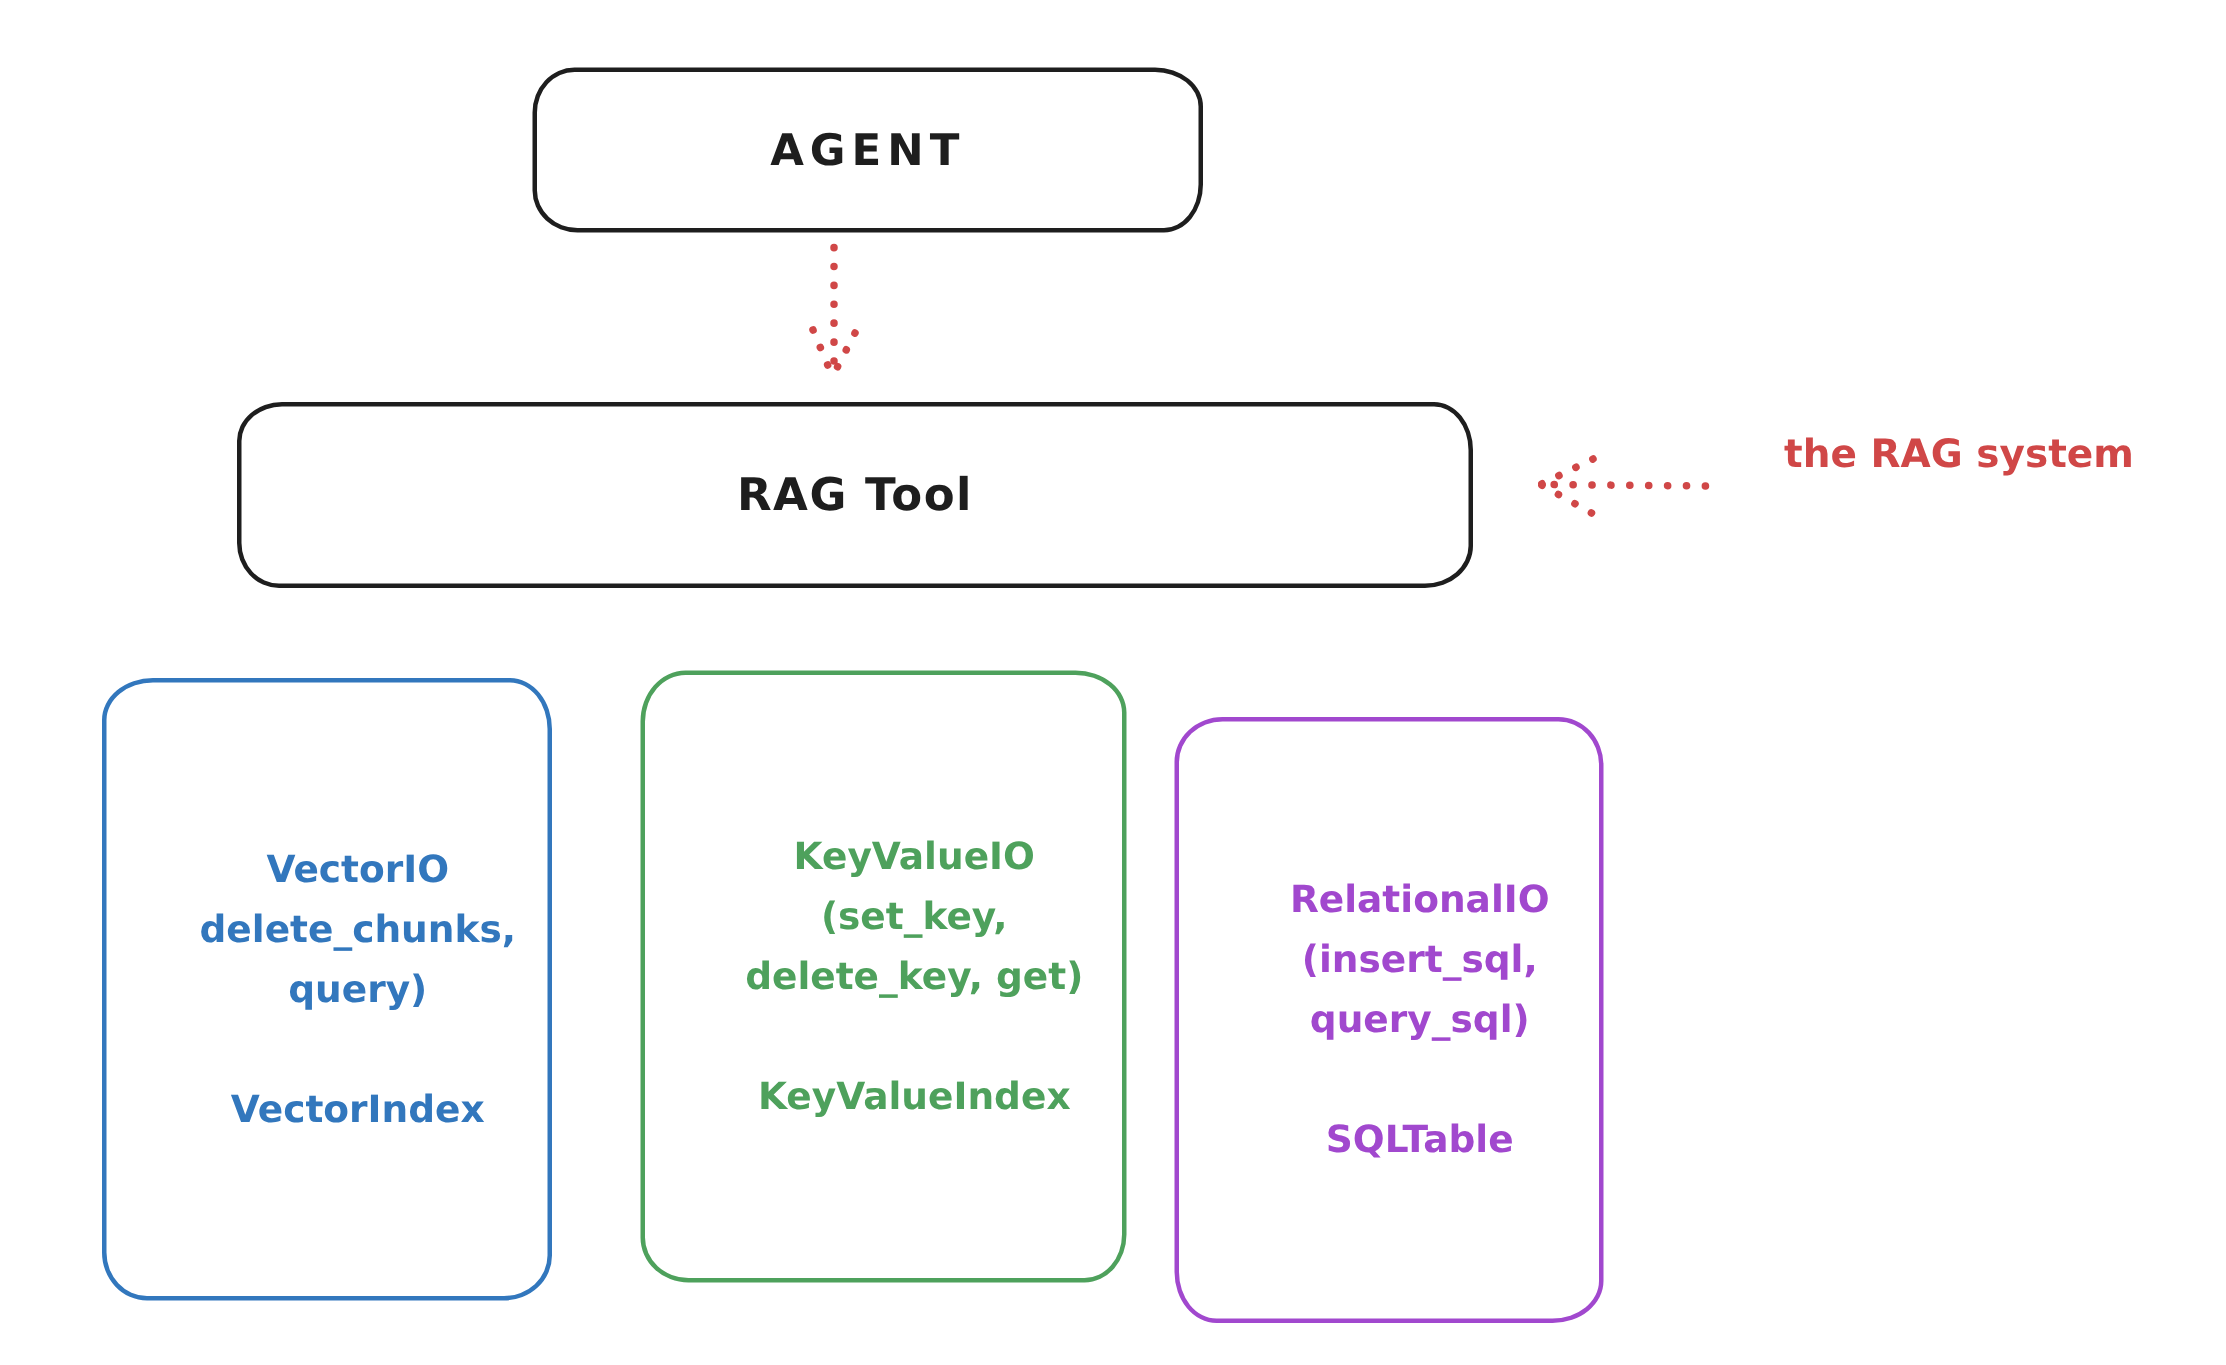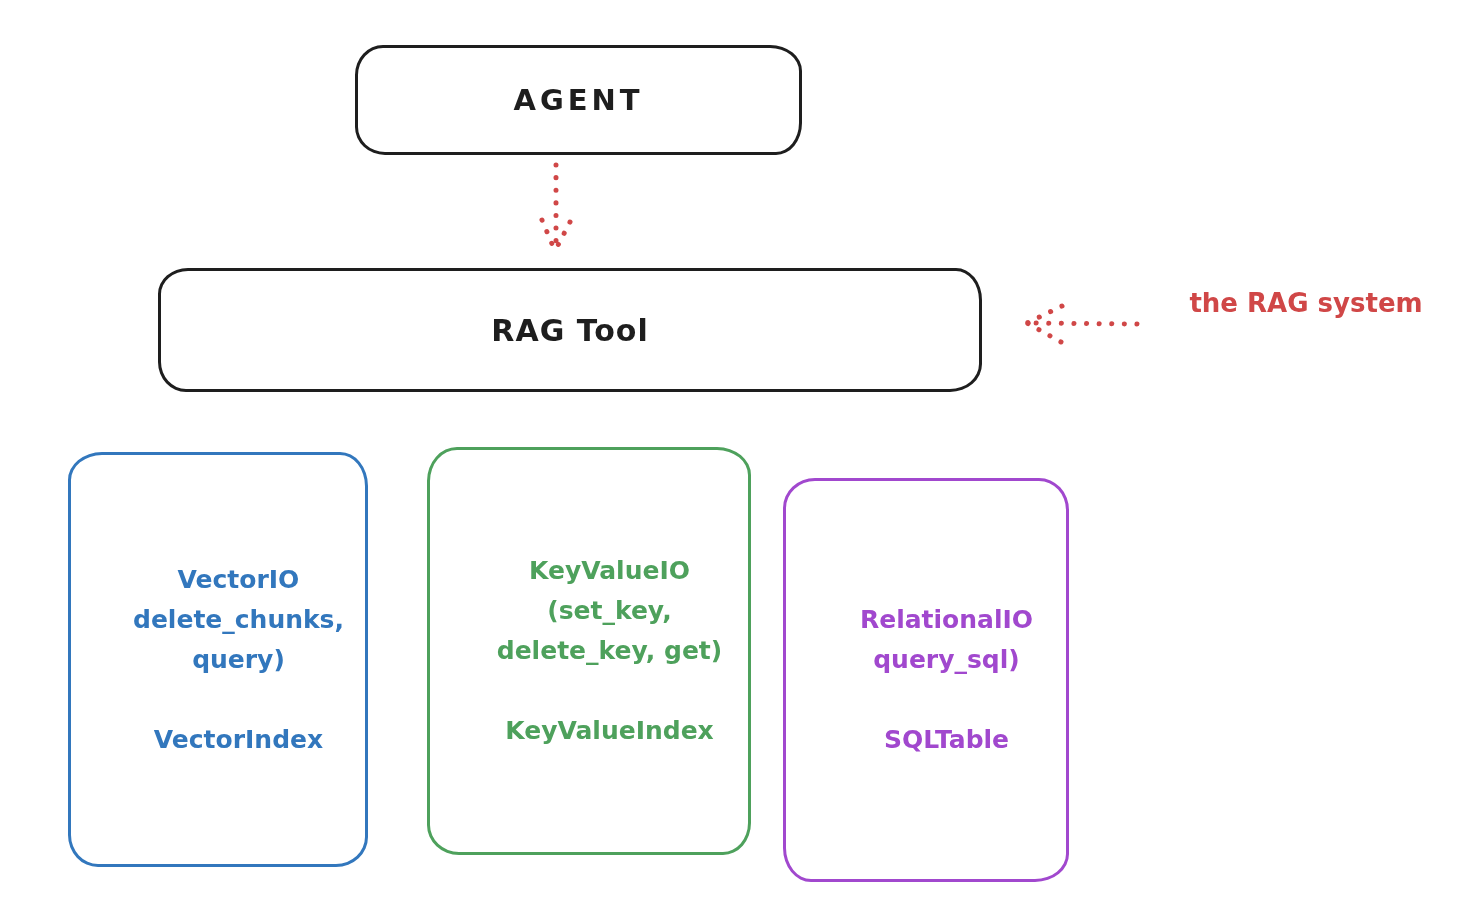--- a/index.html
+++ b/index.html
@@ -151,18 +151,19 @@
       <div>KeyValueIO</div>
       <div>(set_key,</div>
       <div>delete_key, get)</div>
     </div>
     <div class="io-index-label">KeyValueIndex</div>
   </div>
 
   <div class="io-box" id="relational-io-box">
     <div class="io-lines">
       <div>RelationalIO</div>
+      <div>(insert_sql,</div>
       <div>query_sql)</div>
     </div>
     <div class="io-index-label">SQLTable</div>
   </div>
 
 </div>
 
 </body></html>

